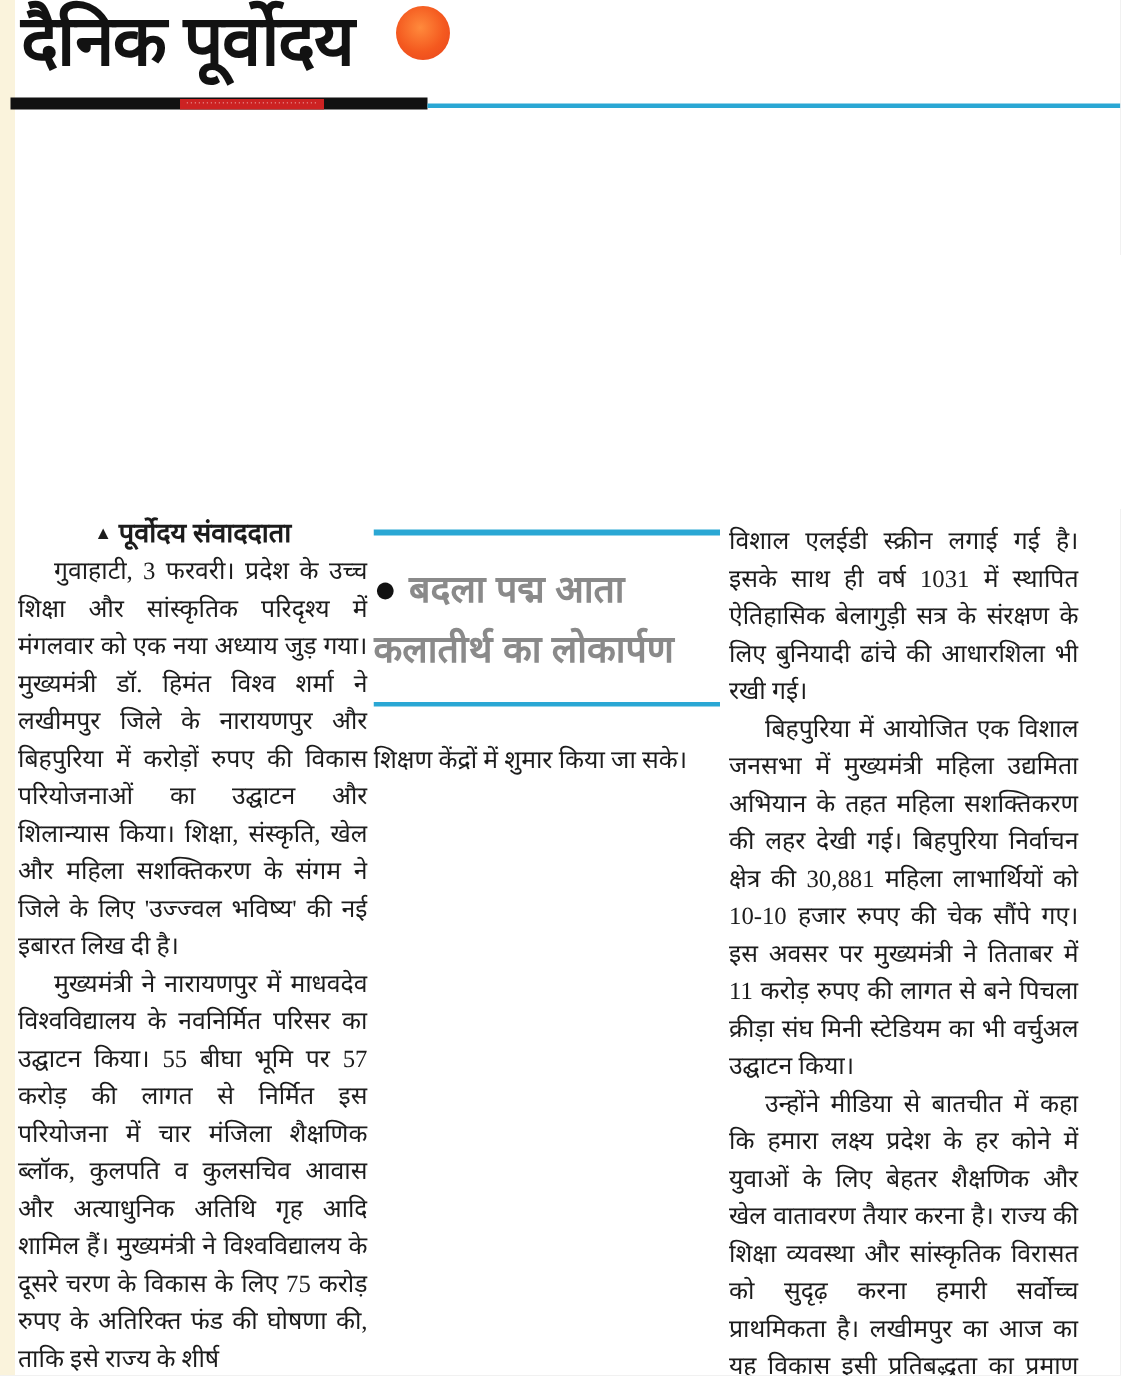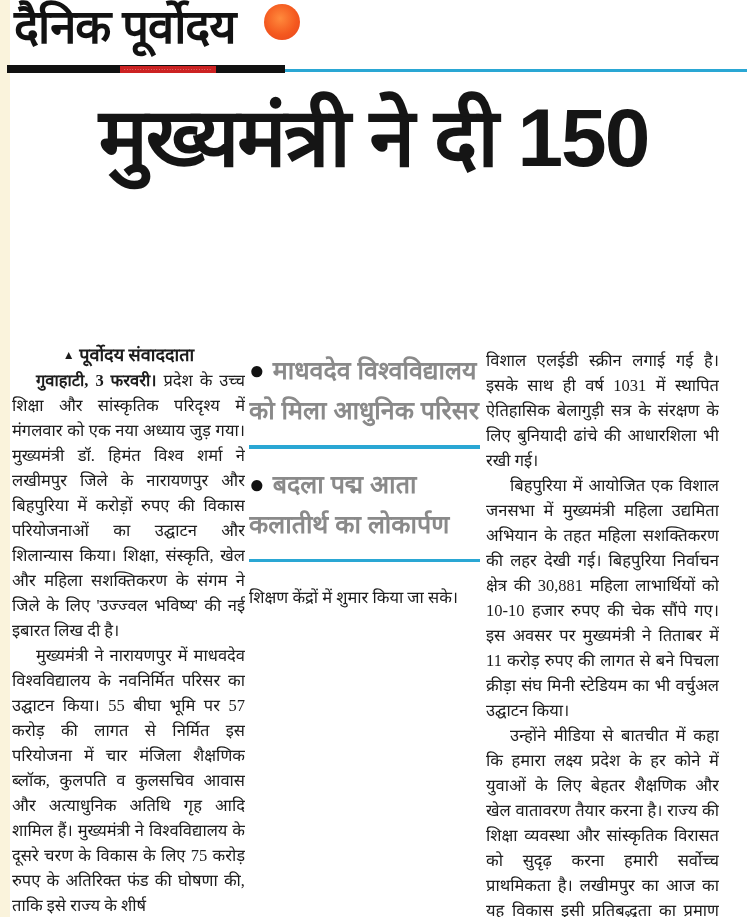--- a/index.html
+++ b/index.html
@@ -111,21 +111,21 @@
   }
   .body-text.indent { text-indent: 24px; }
   .byline {
     font-weight: 700;
     font-size: 18px;
     text-align: center;
     margin: 4px 0 2px 0;
     white-space: nowrap;
   }
   .byline .tri { font-size: 12px; vertical-align: 2px; }
-  .lead-bold { font-weight: 700; }
+  .lead-bold { font-weight: 400; }
 
   
   .callout {
     font-family: "Liberation Sans", sans-serif;
     font-weight: 700;
     font-size: 25px;
     line-height: 40px;
     color: #8a8a8a;
     margin: 0;
   }
@@ -153,38 +153,34 @@
   <div class="masthead">
     <div class="masthead-dot"></div>
     <div class="masthead-title">दैनिक पूर्वोदय</div>
   </div>
   <div class="masthead-bar">
     <div class="masthead-badge">·································</div>
   </div>
   <div class="top-rule"></div>
 
   <div class="headline">
-    <div class="hl-line">मुख्यमंत्री ने दी 150</div>
   </div>
 
   <div class="columns">
 
     <div class="col">
       <div class="byline">
         <span class="tri">▲</span>
         <span>पूर्वोदय संवाददाता</span>
       </div>
       <p class="body-text indent"><span class="lead-bold">गुवाहाटी, 3 फरवरी।</span><span> प्रदेश के उच्च शिक्षा और सांस्कृतिक परिदृश्य में मंगलवार को एक नया अध्याय जुड़ गया। मुख्यमंत्री डॉ. हिमंत विश्व शर्मा ने लखीमपुर जिले के नारायणपुर और बिहपुरिया में करोड़ों रुपए की विकास परियोजनाओं का उद्घाटन और शिलान्यास किया। शिक्षा, संस्कृति, खेल और महिला सशक्तिकरण के संगम ने जिले के लिए 'उज्ज्वल भविष्य' की नई इबारत लिख दी है।</span></p>
       <p class="body-text indent">मुख्यमंत्री ने नारायणपुर में माधवदेव विश्वविद्यालय के नवनिर्मित परिसर का उद्घाटन किया। 55 बीघा भूमि पर 57 करोड़ की लागत से निर्मित इस परियोजना में चार मंजिला शैक्षणिक ब्लॉक, कुलपति व कुलसचिव आवास और अत्याधुनिक अतिथि गृह आदि शामिल हैं। मुख्यमंत्री ने विश्वविद्यालय के दूसरे चरण के विकास के लिए 75 करोड़ रुपए के अतिरिक्त फंड की घोषणा की, ताकि इसे राज्य के शीर्ष</p>
     </div>
 
     <div class="col">
-      <div class="callout callout-block-1">
-        <span class="bullet">●</span><span>माधवदेव विश्वविद्यालय को मिला आधुनिक परिसर</span>
-      </div>
       <hr class="cyan-rule">
       <div class="callout">
         <span class="bullet">●</span><span>बदला पद्म आता कलातीर्थ का लोकार्पण</span>
       </div>
       <hr class="cyan-rule">
       <div class="col2-body-spacer"></div>
       <p class="body-text">शिक्षण केंद्रों में शुमार किया जा सके।</p>
     </div>
 
     <div class="col">

